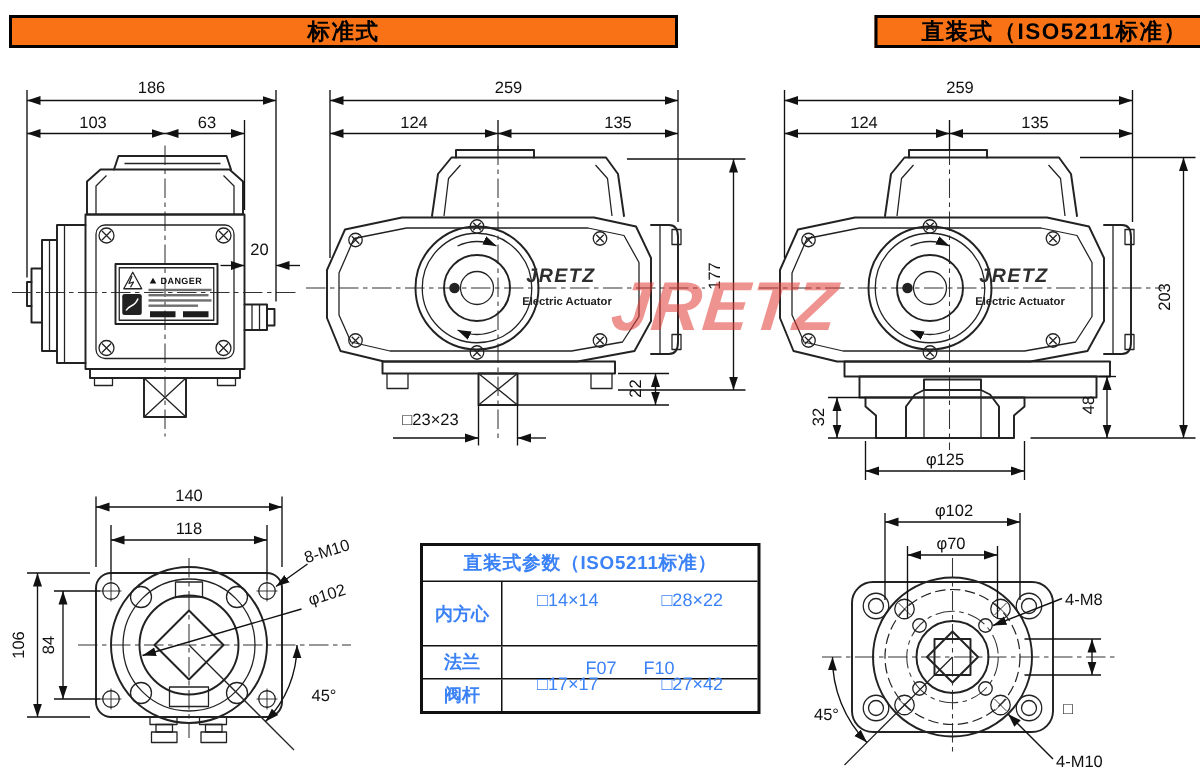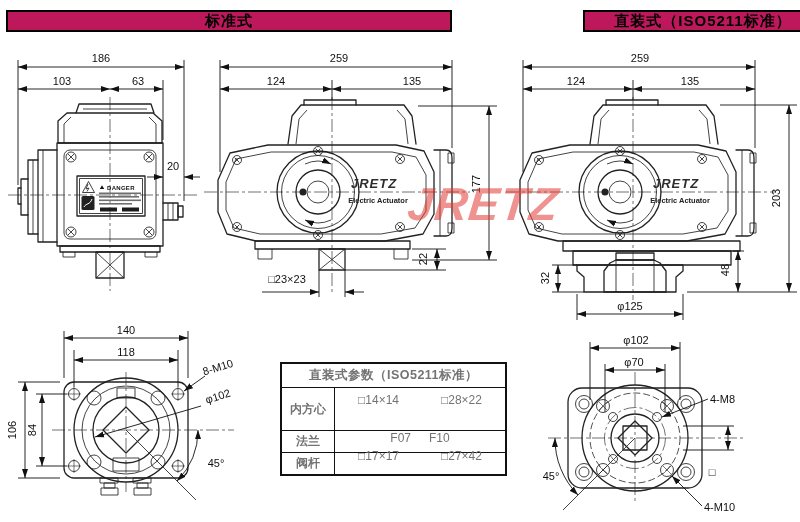--- a/index.html
+++ b/index.html
@@ -1,45 +1,45 @@
 <!DOCTYPE html>
 <html><head>
 <meta charset="utf-8">
 <style>
   html,body{margin:0;padding:0;background:#ffffff;}
   body{width:800px;height:522px;position:relative;font-family:"Liberation Sans","DejaVu Sans",sans-serif;}
   .stage{position:absolute;left:0;top:0;width:800px;height:522px;}
-  .titlebar{position:absolute;top:10px;height:22px;background:#be185d;border:2px solid #000;
+  .titlebar{position:absolute;top:10px;height:22px;background:#f97316;border:2px solid #000;
             display:flex;align-items:center;justify-content:center;
             font-size:15px;font-weight:bold;color:#000;letter-spacing:1px;box-sizing:border-box;}
   #title-standard{left:6px;width:446px;}
   #title-direct{left:543px;width:240px;margin-left:40px;}
   .watermark{position:absolute;left:408px;top:182px;width:170px;font-size:46px;font-weight:900;
              font-style:italic;color:rgba(224,58,52,0.55);letter-spacing:1px;transform:skewX(-6deg);
              line-height:44px;user-select:none;pointer-events:none;z-index:5;}
   
   .ln{fill:none;stroke:#222;stroke-width:1.3;stroke-linejoin:round;stroke-linecap:round;}
   .l2{fill:none;stroke:#222;stroke-width:0.85;stroke-linejoin:round;}
   .cl{fill:none;stroke:#333;stroke-width:0.7;stroke-dasharray:13 3 3 3;}
   .dsh{fill:none;stroke:#222;stroke-width:0.8;stroke-dasharray:7 3;}
   .dl{fill:none;stroke:#111;stroke-width:0.9;}
   text.dim{font-size:11px;fill:#111;text-anchor:middle;font-family:"Liberation Sans","DejaVu Sans",sans-serif;}
   text.dims{text-anchor:start;}
   text.logo{font-size:13px;font-weight:bold;font-style:italic;fill:#2e2e2e;letter-spacing:1px;text-anchor:middle;}
   text.ea{font-size:7.5px;font-weight:bold;fill:#222;text-anchor:middle;}
   text.danger{font-size:6px;font-weight:bold;fill:#111;text-anchor:start;letter-spacing:.3px;}
   
   .ptable{position:absolute;left:280px;top:362px;width:227px;border:2px solid #111;box-sizing:border-box;
-          background:#fff;font-size:12px;color:#737373;z-index:6;}
+          background:#fff;font-size:12px;color:#3b82f6;z-index:6;}
   .prow{display:flex;border-top:1px solid #111;}
   .prow:first-child{border-top:none;}
   .phead{height:23px;display:flex;align-items:center;justify-content:center;font-weight:bold;font-size:12.5px;letter-spacing:.5px;}
   .plabel{width:52px;border-right:1px solid #111;display:flex;align-items:center;justify-content:center;
           font-weight:bold;flex-shrink:0;}
-  .pval{flex:1;display:flex;align-items:flex-start;justify-content:center;}
+  .pval{flex:1;display:flex;align-items:flex-end;justify-content:center;}
   .pgrid{flex:1;display:grid;grid-template-columns:auto auto;column-gap:26px;row-gap:3px;
          justify-content:center;align-items:center;padding:5px 4px;gap:42px;}
   .row-core{height:42px;}
   .row-f{height:21px;}
   .gap18{display:inline-block;width:18px;}
 </style>
 </head>
 <body>
 
 <div class="titlebar" id="title-standard">标准式</div>

